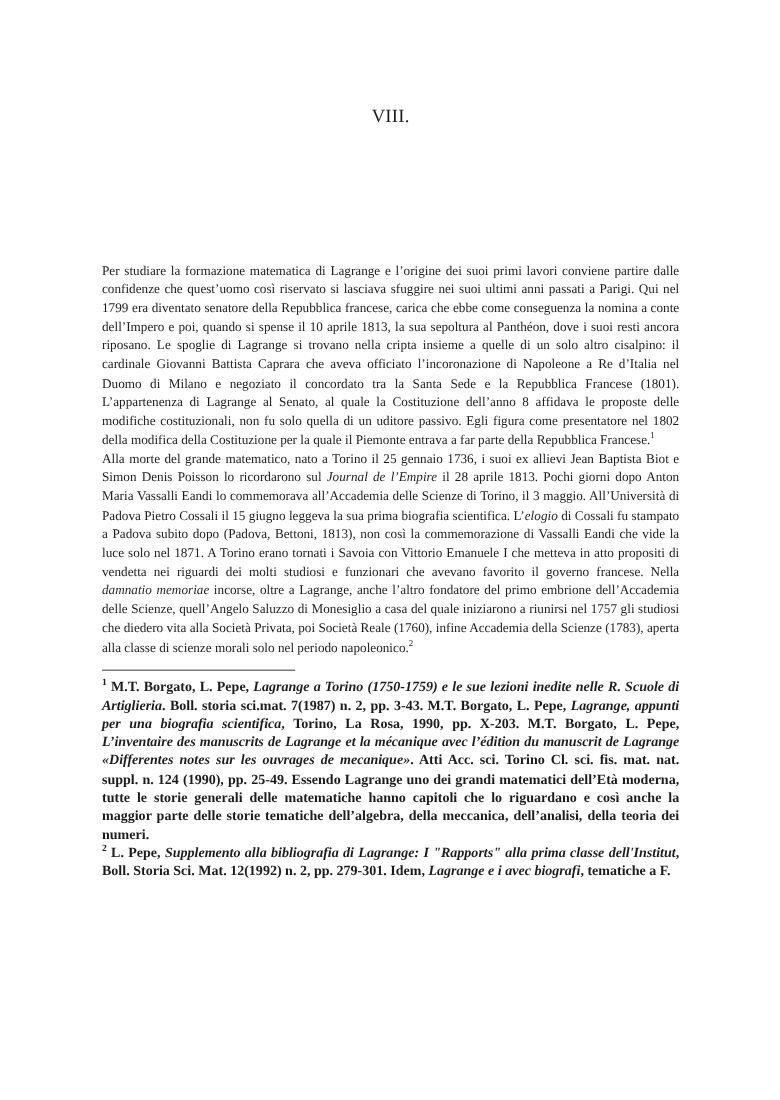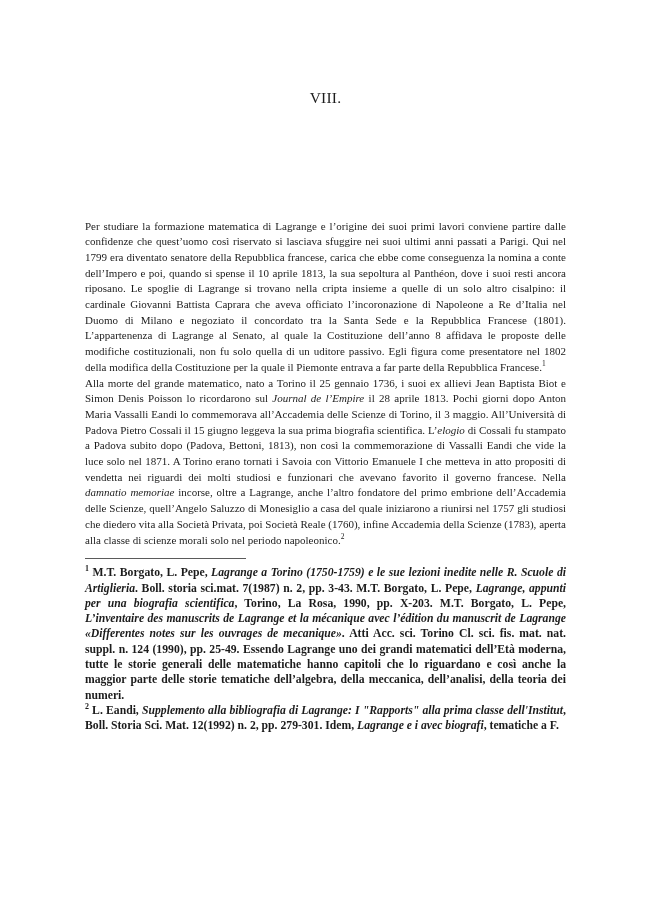--- a/index.html
+++ b/index.html
@@ -62,17 +62,17 @@
 
     <div class="body-text">
       <p class="para"><span>Per studiare la formazione matematica di Lagrange e l’origine dei suoi primi lavori conviene partire dalle confidenze che quest’uomo così riservato si lasciava sfuggire nei suoi ultimi anni passati a Parigi. Qui nel 1799 era diventato senatore della Repubblica francese, carica che ebbe come conseguenza la nomina a conte dell’Impero e poi, quando si spense il 10 aprile 1813, la sua sepoltura al Panthéon, dove i suoi resti ancora riposano. Le spoglie di Lagrange si trovano nella cripta insieme a quelle di un solo altro cisalpino: il cardinale Giovanni Battista Caprara che aveva officiato l’incoronazione di Napoleone a Re d’Italia nel Duomo di Milano e negoziato il concordato tra la Santa Sede e la Repubblica Francese (1801). L’appartenenza di Lagrange al Senato, al quale la Costituzione dell’anno 8 affidava le proposte delle modifiche costituzionali, non fu solo quella di un uditore passivo. Egli figura come presentatore nel 1802 della modifica della Costituzione per la quale il Piemonte entrava a far parte della Repubblica Francese.</span><sup>1</sup></p>
       <p class="para"><span>Alla morte del grande matematico, nato a Torino il 25 gennaio 1736, i suoi ex allievi Jean Baptista Biot e Simon Denis Poisson lo ricordarono sul </span><span class="italic">Journal de l’Empire</span><span> il 28 aprile 1813. Pochi giorni dopo Anton Maria Vassalli Eandi lo commemorava all’Accademia delle Scienze di Torino, il 3 maggio. All’Università di Padova Pietro Cossali il 15 giugno leggeva la sua prima biografia scientifica. L’</span><span class="italic">elogio</span><span> di Cossali fu stampato a Padova subito dopo (Padova, Bettoni, 1813), non così la commemorazione di Vassalli Eandi che vide la luce solo nel 1871. A Torino erano tornati i Savoia con Vittorio Emanuele I che metteva in atto propositi di vendetta nei riguardi dei molti studiosi e funzionari che avevano favorito il governo francese. Nella </span><span class="italic">damnatio memoriae</span><span> incorse, oltre a Lagrange, anche l’altro fondatore del primo embrione dell’Accademia delle Scienze, quell’Angelo Saluzzo di Monesiglio a casa del quale iniziarono a riunirsi nel 1757 gli studiosi che diedero vita alla Società Privata, poi Società Reale (1760), infine Accademia della Scienze (1783), aperta alla classe di scienze morali solo nel periodo napoleonico.</span><sup>2</sup></p>
     </div>
 
     <hr class="footnote-rule">
 
     <div class="footnotes">
       <p class="footnote"><sup>1</sup><span> M.T. Borgato, L. Pepe, </span><span class="italic">Lagrange a Torino (1750-1759) e le sue lezioni inedite nelle R. Scuole di Artiglieria</span><span>. Boll. storia sci.mat. 7(1987) n. 2, pp. 3-43. M.T. Borgato, L. Pepe, </span><span class="italic">Lagrange, appunti per una biografia scientifica</span><span>, Torino, La Rosa, 1990, pp. X-203. M.T. Borgato, L. Pepe, </span><span class="italic">L’inventaire des manuscrits de Lagrange et la mécanique avec l’édition du manuscrit de Lagrange «Differentes notes sur les ouvrages de mecanique»</span><span>. Atti Acc. sci. Torino Cl. sci. fis. mat. nat. suppl. n. 124 (1990), pp. 25-49. Essendo Lagrange uno dei grandi matematici dell’Età moderna, tutte le storie generali delle matematiche hanno capitoli che lo riguardano e così anche la maggior parte delle storie tematiche dell’algebra, della meccanica, dell’analisi, della teoria dei numeri.</span></p>
-      <p class="footnote"><sup>2</sup><span> L. Eandi, </span><span class="italic">Supplemento alla bibliografia di Lagrange: I "Rapports" alla prima classe dell'Institut</span><span>, Boll. Storia Sci. Mat. 12(1992) n. 2, pp. 279-301. Idem, </span><span class="italic">Lagrange e i avec biografi</span><span>, tematiche a F.</span></p>
+      <p class="footnote"><sup>2</sup><span> L. Pepe, </span><span class="italic">Supplemento alla bibliografia di Lagrange: I "Rapports" alla prima classe dell'Institut</span><span>, Boll. Storia Sci. Mat. 12(1992) n. 2, pp. 279-301. Idem, </span><span class="italic">Lagrange e i avec biografi</span><span>, tematiche a F.</span></p>
     </div>
 
   </div>
 </div>
 
 </body></html>

